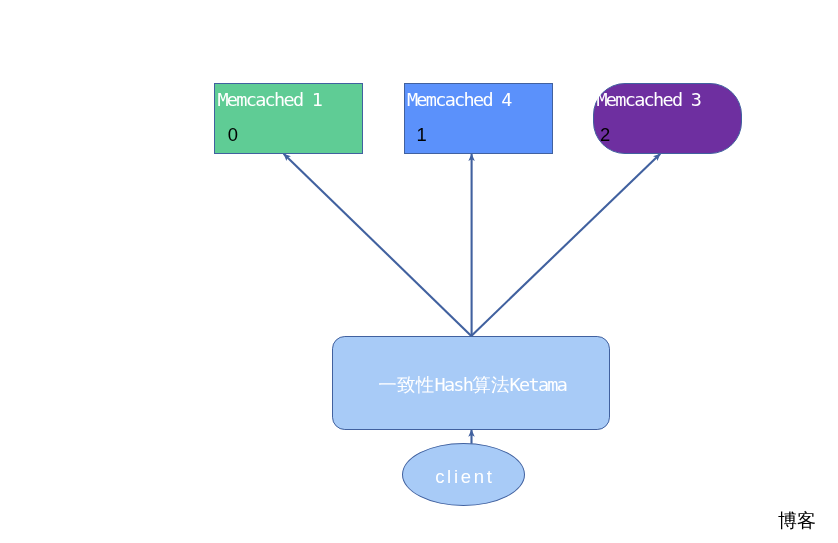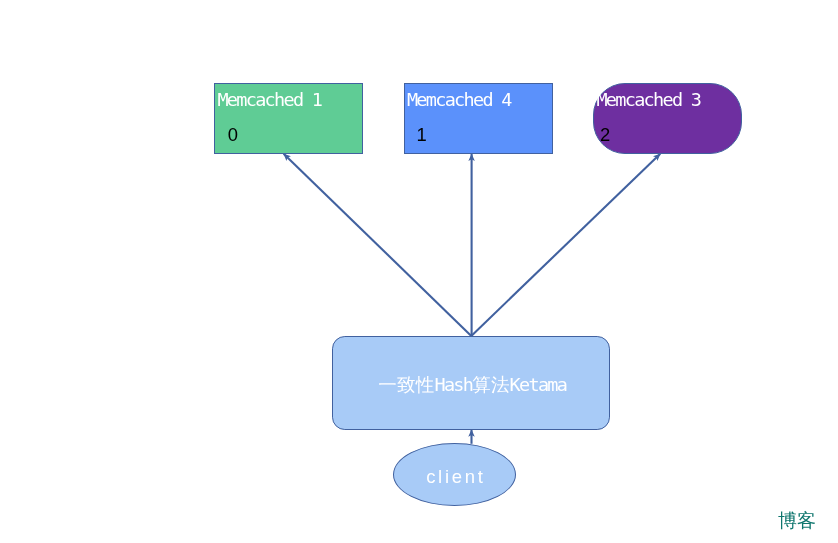--- a/index.html
+++ b/index.html
@@ -20,33 +20,33 @@
   
   .proxy{left:332.3px;top:335.8px;width:278px;height:94.2px;border:1.3px solid #41619f;
          border-radius:12.8px;background:#A8CBF7;display:flex;flex-direction:column;
          align-items:center;justify-content:center;padding-top:5px;box-sizing:border-box;}
   .proxy-line{font-size:18.5px;letter-spacing:-1.7px;color:#ffffff;white-space:nowrap;line-height:22.2px;}
   .proxy-line .cjk{letter-spacing:0.2px;}
   .proxy-line.l1{position:relative;left:1.0px;}
   .proxy-line.l2{position:relative;left:-1.0px;}
 
   
-  .client{left:393px;top:442.9px;width:123px;height:63px;border:1.3px solid #41619f;
+  .client{left:402px;top:442.9px;width:123px;height:63px;border:1.3px solid #41619f;
           border-radius:50%;background:#A8CBF7;display:flex;align-items:center;
           justify-content:center;padding-top:4.2px;box-sizing:border-box;}
   .client-label{font-family:"Liberation Sans",sans-serif;font-size:18.5px;letter-spacing:2.7px;
                 text-indent:2.7px;color:#ffffff;white-space:nowrap;line-height:19px;}
 
   svg.arrows{position:absolute;left:0;top:0;width:838px;height:543px;pointer-events:none;}
 
   .watermark{position:absolute;left:651.2px;top:515.8px;font-family:"DejaVu Sans",sans-serif;
              font-stretch:condensed;font-size:27px;color:#9b9b9b;white-space:nowrap;
              letter-spacing:0.1px;line-height:20px;margin-top:43px;}
   .wm-ghost{position:absolute;left:778px;top:509.5px;font-family:"DejaVu Sans",sans-serif;
-            font-stretch:condensed;font-size:19px;color:#0f766e;white-space:nowrap;
+            font-stretch:condensed;font-size:19px;color:#000000;white-space:nowrap;
             line-height:20px;}
 </style>
 </head>
 <body>
 
 <div id="stage">
 
   <svg class="arrows" viewBox="0 0 838 543">
     <defs>
       <marker id="ah" markerWidth="8" markerHeight="7" refX="7.4" refY="3.5" orient="auto" markerUnits="userSpaceOnUse">

